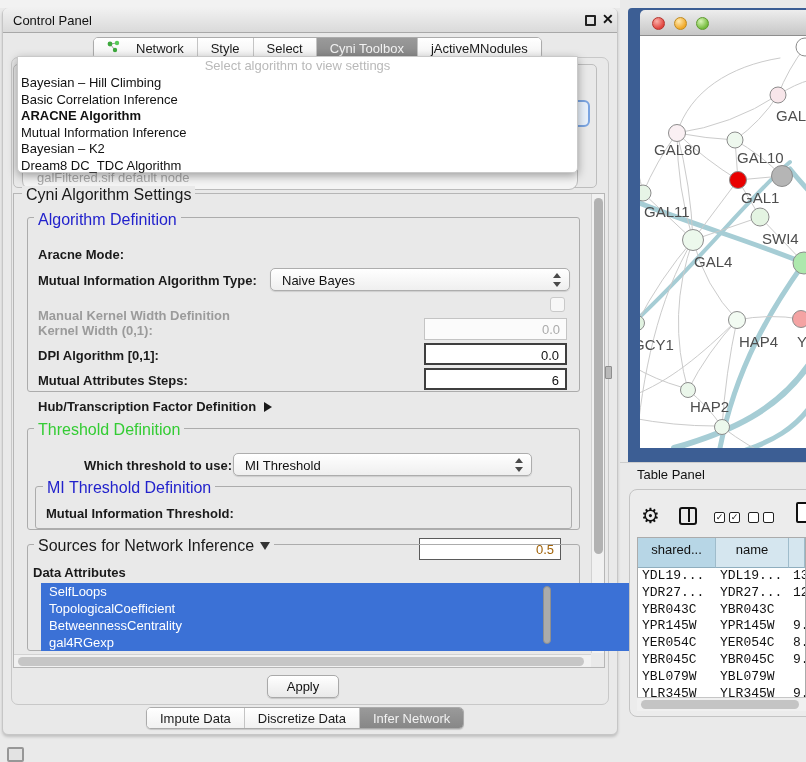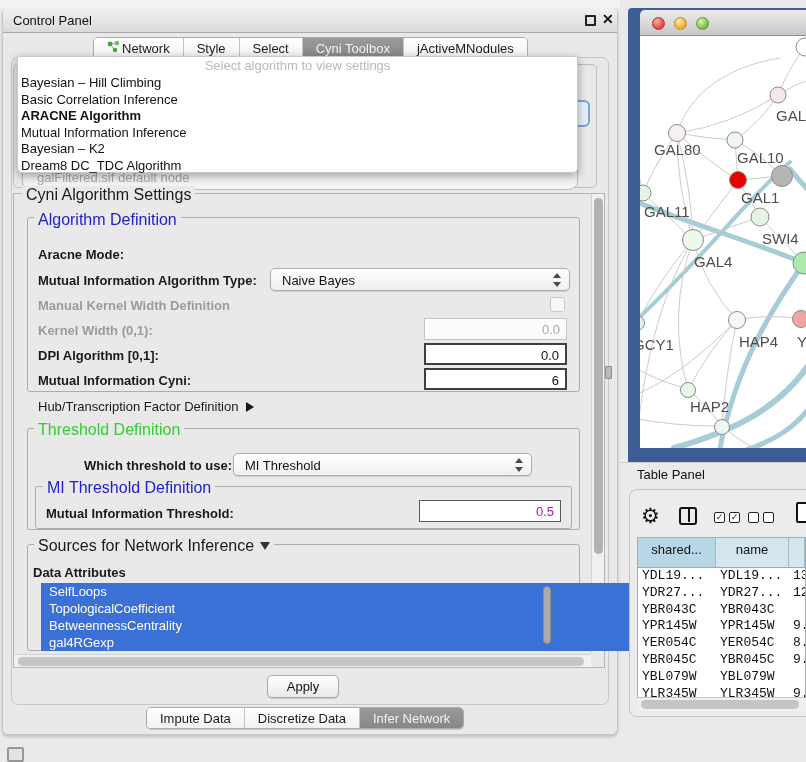--- a/index.html
+++ b/index.html
@@ -14,21 +14,21 @@
   #top-strip { left:0; top:0; width:620px; height:8px; background:#F2F2F2; }
   #titlebar { left:3px; top:8px; width:614px; height:25px;
     background:linear-gradient(#F1F1F1,#DADADA); border-bottom:1px solid #A8A8A8; border-radius:5px 5px 0 0; }
   #titlebar-text { left:10px; top:5px; font-size:13px; color:#111; }
   #float-btn { left:582px; top:7px; width:11px; height:11px; border:2px solid #222; border-radius:1px; background:transparent; }
   #close-btn { left:599px; top:3px; font-size:14px; font-weight:bold; color:#111; }
 
   
   .segbar { display:flex; height:22px; border:1px solid #ABABAB; border-radius:5px; overflow:hidden;
     background:#FDFDFD; box-shadow:0 1px 1px rgba(0,0,0,.15); }
-  .seg { display:flex; align-items:center; gap:2px; padding:0 13px; font-size:13px; color:#1a1a1a;
+  .seg { display:flex; align-items:center; gap:16px; padding:0 13px; font-size:13px; color:#1a1a1a;
     border-right:1px solid #C4C4C4; background:linear-gradient(#FFFFFF,#F1F1F1); white-space:nowrap; }
   .seg:last-child { border-right:none; }
   .seg.sel { background:linear-gradient(#9A9A9A,#878787); color:#F2F2F2; }
   #tabbar { left:93px; top:37px; }
   #bottom-tabbar { left:146px; top:707px; }
 
   
   #content-outline { left:11px; top:57px; width:598px; height:648px; border:1px solid #C8C8C8; border-radius:7px; background:#E9E9E9; }
 
   
@@ -69,26 +69,26 @@
   .combo { position:absolute; height:23px; border:1px solid #ADADAD; border-radius:5px;
     background:linear-gradient(#FFFFFF,#EFEFEF); box-shadow:0 1px 1px rgba(0,0,0,.12); }
   .combo .val { position:absolute; left:11px; top:4px; font-size:13px; color:#111; }
   .stepper { position:absolute; right:7px; top:4px; width:9px; height:14px; }
   .stepper i { position:absolute; left:0; width:0; height:0; border-left:4.5px solid transparent; border-right:4.5px solid transparent; }
   .stepper .up { top:0; border-bottom:5px solid #4A4A4A; }
   .stepper .dn { bottom:0; border-top:5px solid #4A4A4A; }
 
   .field { position:absolute; height:22px; background:#FFFFFF; text-align:right; padding:3px 6px 0 0; font-size:13px; }
   .field.strong { border:2px solid #3F3F3F; color:#111; }
-  .field.thin { border:1px solid #5A5A5A; color:#a21caf; }
+  .field.thin { border:1px solid #5A5A5A; color:#a16207;margin-top:38px; }
   .field.dis { border:1px solid #C4C4C4; background:#FBFBFB; color:#ABABAB; }
 
   #manual-kernel-cb { left:550px; top:297px; width:15px; height:15px; border:1px solid #C9C9C9; border-radius:3px; background:#F7F7F7; }
 
-  #hub-row { left:38px; top:399px; display:flex; align-items:center; gap:8px; font-weight:normal; color:#1a1a1a; }
+  #hub-row { left:38px; top:399px; display:flex; align-items:center; gap:8px; font-weight:bold; color:#1a1a1a; }
   .tri-right { width:0; height:0; border-top:5.5px solid transparent; border-bottom:5.5px solid transparent; border-left:8px solid #1a1a1a; }
   .tri-down { width:0; height:0; border-left:5.5px solid transparent; border-right:5.5px solid transparent; border-top:8px solid #333; }
 
   #attr-label { left:33px; top:565px; font-weight:bold; }
   #attr-list { left:41px; top:583px; width:600px; height:68px; overflow:hidden; background:#3B71D6; }
   .attr-row { height:17px; line-height:17px; color:#FFFFFF; padding-left:8px; font-size:13px; background:#3B71D6; }
   #attr-scroll-thumb { left:543px; top:586px; width:8px; height:58px; background:#ABABAB; border-radius:4px; border:1px solid #8F8F8F; }
 
   #apply-btn { left:267px; top:675px; width:72px; height:23px; border:1px solid #A9A9A9; border-radius:5px;
     background:linear-gradient(#FFFFFF,#E9E9E9); text-align:center; line-height:21px; font-size:13px; color:#111;
@@ -195,30 +195,30 @@
 
   <div class="lbl" style="left:38px; top:273px;">Mutual Information Algorithm Type:</div>
   <div class="combo" style="left:270px; top:268px; width:300px;">
     <span class="val">Naive Bayes</span>
     <span class="stepper">
         <i class="up"></i>
         <i class="dn"></i>
       </span>
   </div>
 
-  <div class="lbl dis" style="left:38px; top:298px;">Manual Kernel Width Definition</div>
+  <div class="lbl dis" style="left:38px; top:308px;">Manual Kernel Width Definition</div>
   <div class="abs" id="manual-kernel-cb"></div>
 
   <div class="lbl dis" style="left:38px; top:323px;">Kernel Width (0,1):</div>
   <div class="field dis" style="left:424px; top:318px; width:143px;">0.0</div>
 
   <div class="lbl" style="left:38px; top:348px;">DPI Algorithm [0,1]:</div>
   <div class="field strong" style="left:424px; top:343px; width:143px;">0.0</div>
 
-  <div class="lbl" style="left:38px; top:373px;">Mutual Information Cyni:</div>
+  <div class="lbl" style="left:38px; top:373px;">Mutual Attributes Steps:</div>
   <div class="field strong" style="left:424px; top:368px; width:143px;">6</div>
 
   <div class="abs" id="hub-row">
     <span>Hub/Transcription Factor Definition</span>
     <span class="tri-right"></span>
   </div>
 
   <div class="groupbox" id="threshold-group"></div>
   <div class="boxtitle" id="threshold-title">Threshold Definition</div>
 

